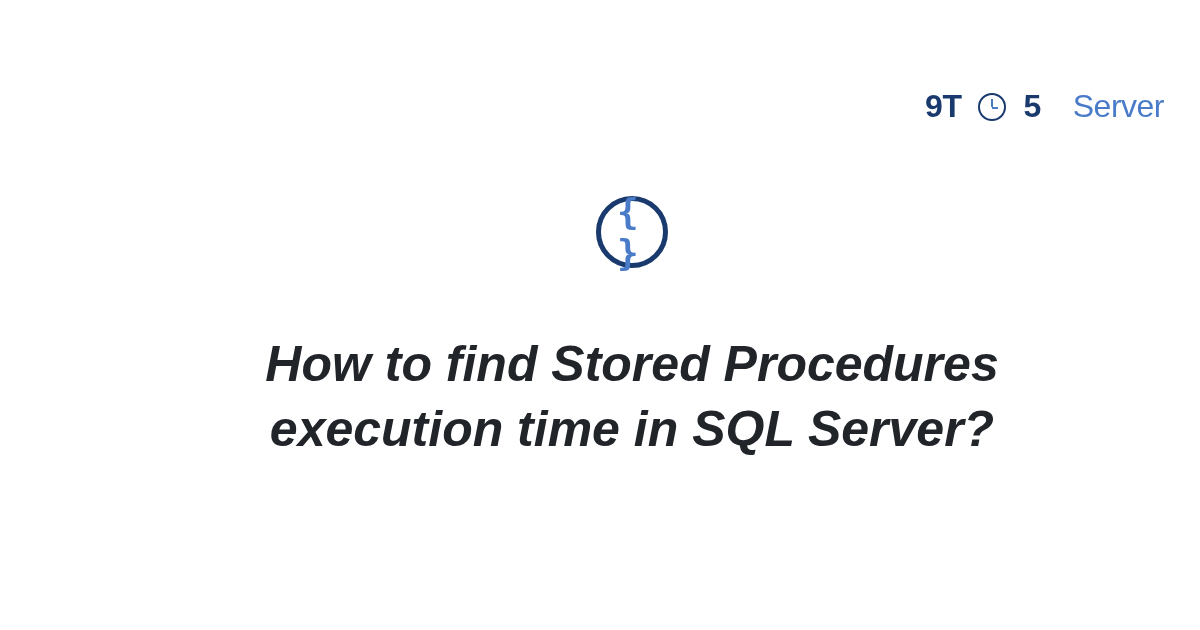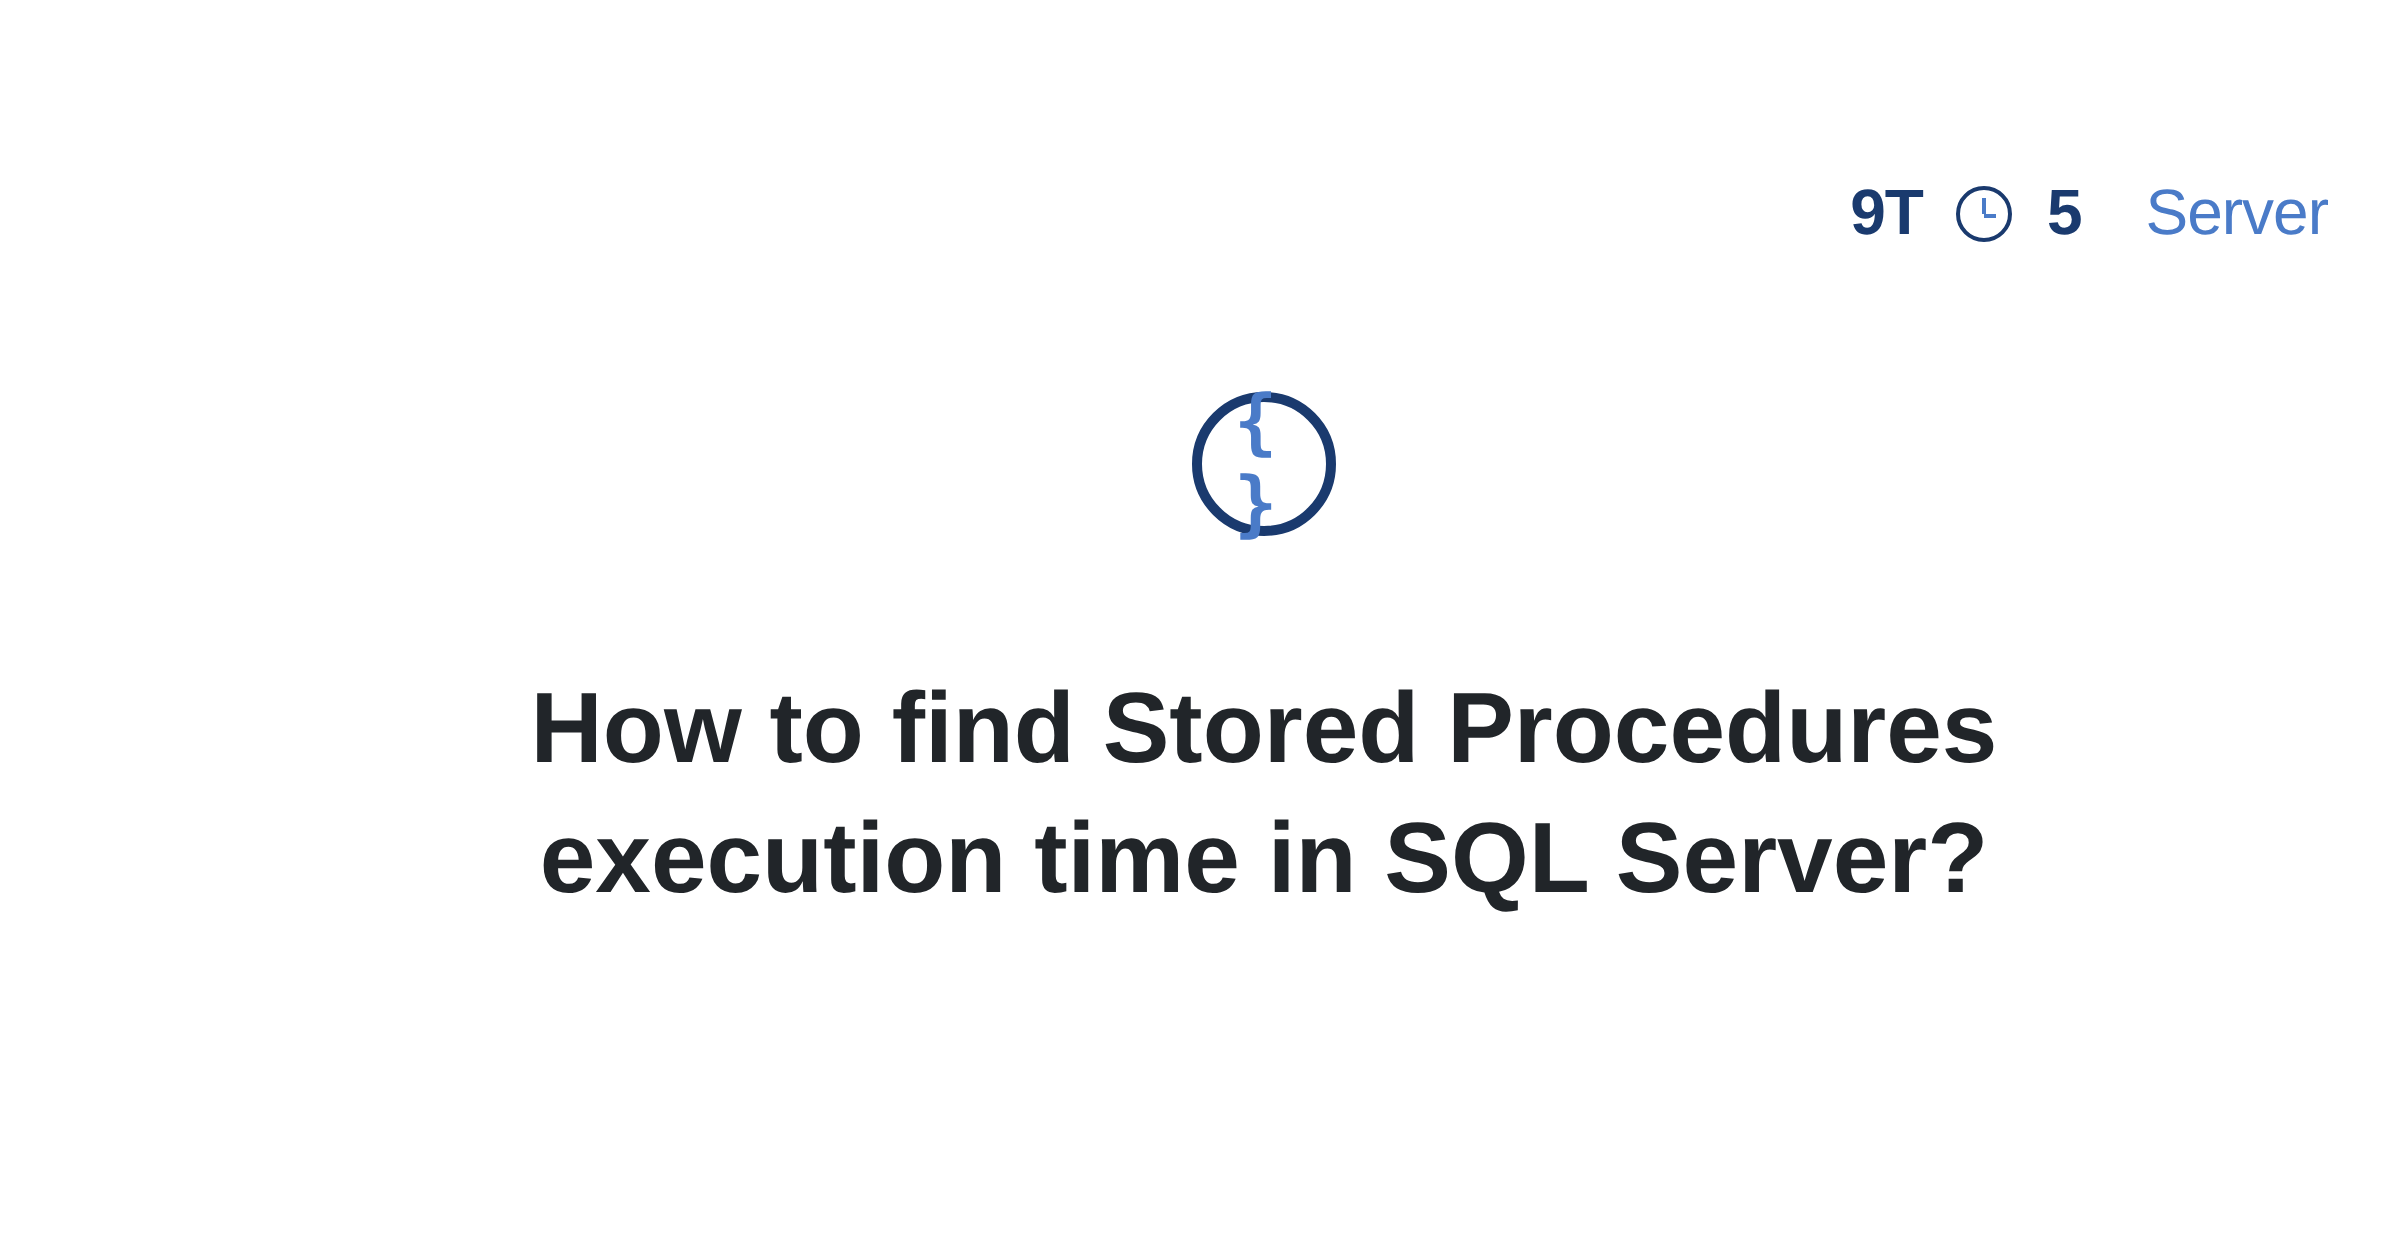--- a/index.html
+++ b/index.html
@@ -98,20 +98,21 @@
       font-family: "Consolas", "Monaco", monospace;
       letter-spacing: -2px;
     }
     .heading {
       font-size: 50px;
       font-weight: 700;
       color: #212529;
       text-align: center;
       line-height: 1.3;
       max-width: 960px;
+      font-style: italic;
     }
     .bottom-bar {
       position: absolute;
       bottom: 0;
       left: 0;
       right: 0;
       height: 14px;
       background: #1a3a6e;
     }
   </style>

